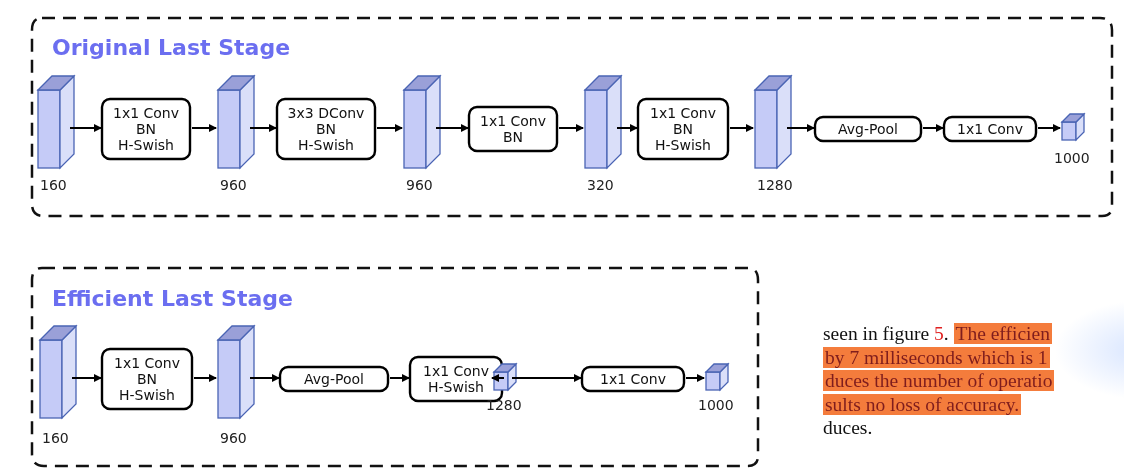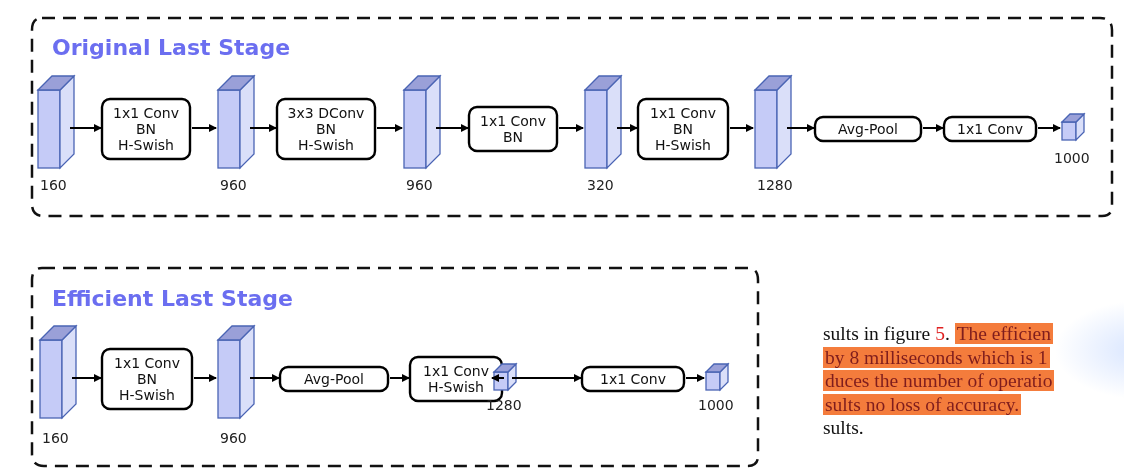--- a/index.html
+++ b/index.html
@@ -169,19 +169,19 @@
         <line x1="250" y1="378" x2="279" y2="378" stroke="#000" stroke-width="2" marker-end="url(#arrowhead)"></line>
         <line x1="390" y1="378" x2="409" y2="378" stroke="#000" stroke-width="2" marker-end="url(#arrowhead)"></line>
         <line x1="504" y1="378" x2="492" y2="378" stroke="#000" stroke-width="2" marker-end="url(#arrowhead)"></line>
         <line x1="512" y1="378" x2="581" y2="378" stroke="#000" stroke-width="2" marker-end="url(#arrowhead)"></line>
         <line x1="686" y1="378" x2="704" y2="378" stroke="#000" stroke-width="2" marker-end="url(#arrowhead)"></line>
       </g>
   </g>
 </svg>
 
 <div class="paper">
-  <div class="line"><span>sults in figure </span><span class="ref">5</span><span>. </span><span class="hl">The efficien</span></div>
-  <div class="line"><span class="hl">by 8 milliseconds which is 1</span></div>
+  <div class="line"><span>seen in figure </span><span class="ref">5</span><span>. </span><span class="hl">The efficien</span></div>
+  <div class="line"><span class="hl">by 7 milliseconds which is 1</span></div>
   <div class="line"><span class="hl">duces the number of operatio</span></div>
   <div class="line"><span class="hl">sults no loss of accuracy.</span></div>
-  <div class="line"><span>sults.</span></div>
+  <div class="line"><span>duces.</span></div>
 </div>
 <div class="glow"></div>
 
 </body></html>

